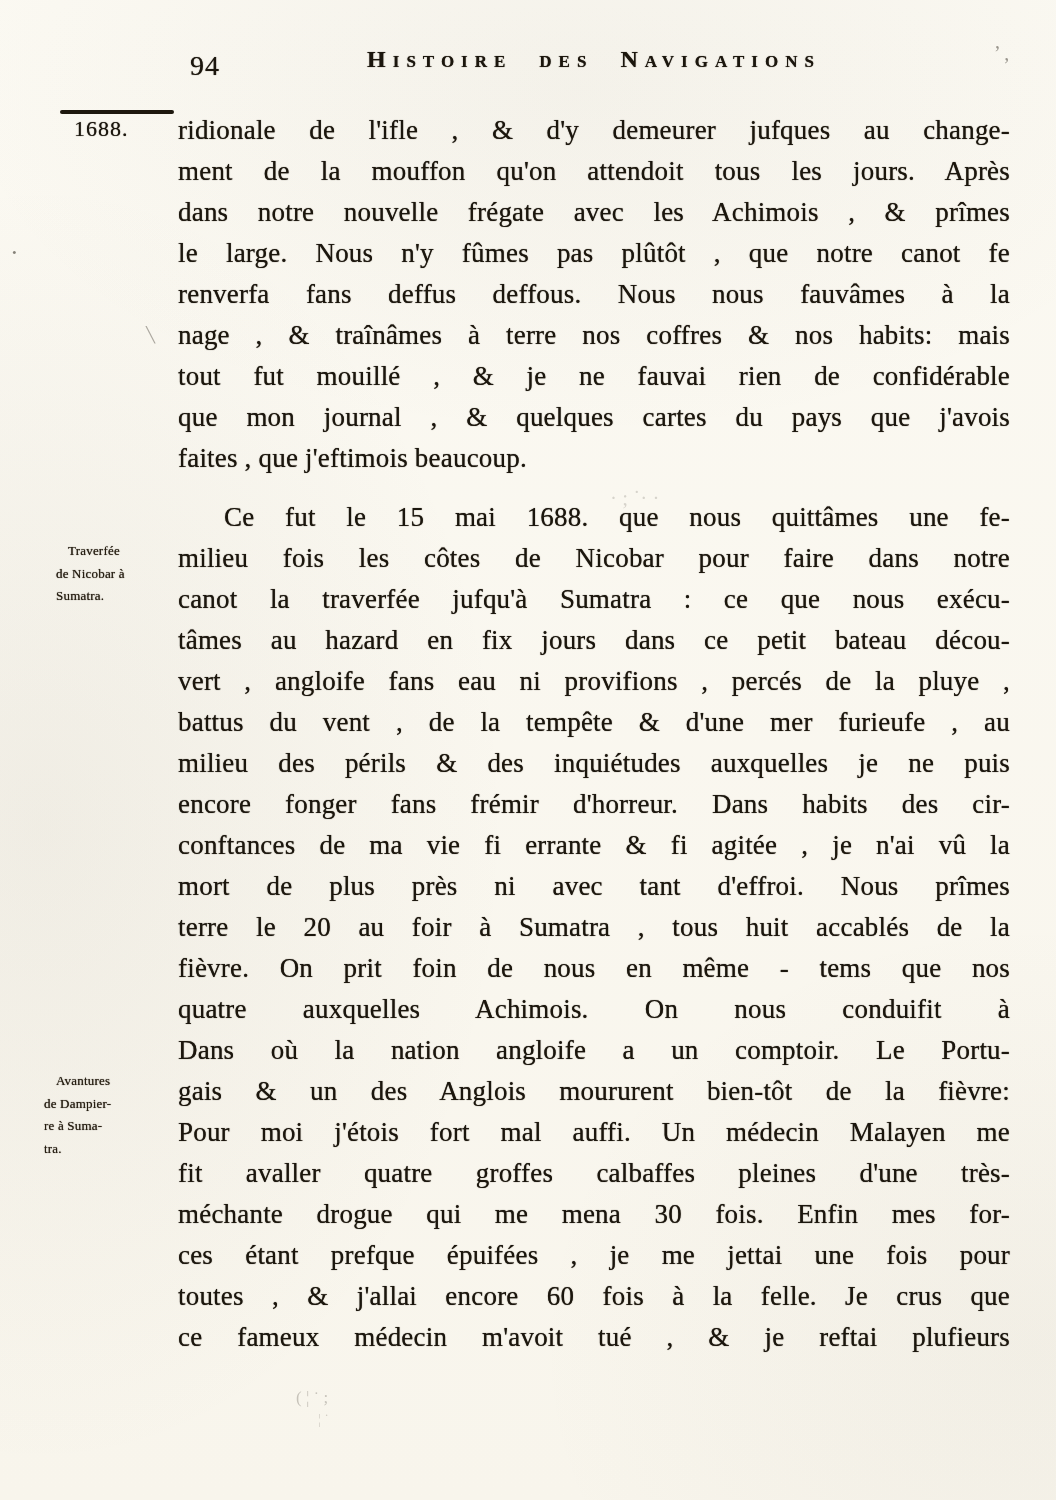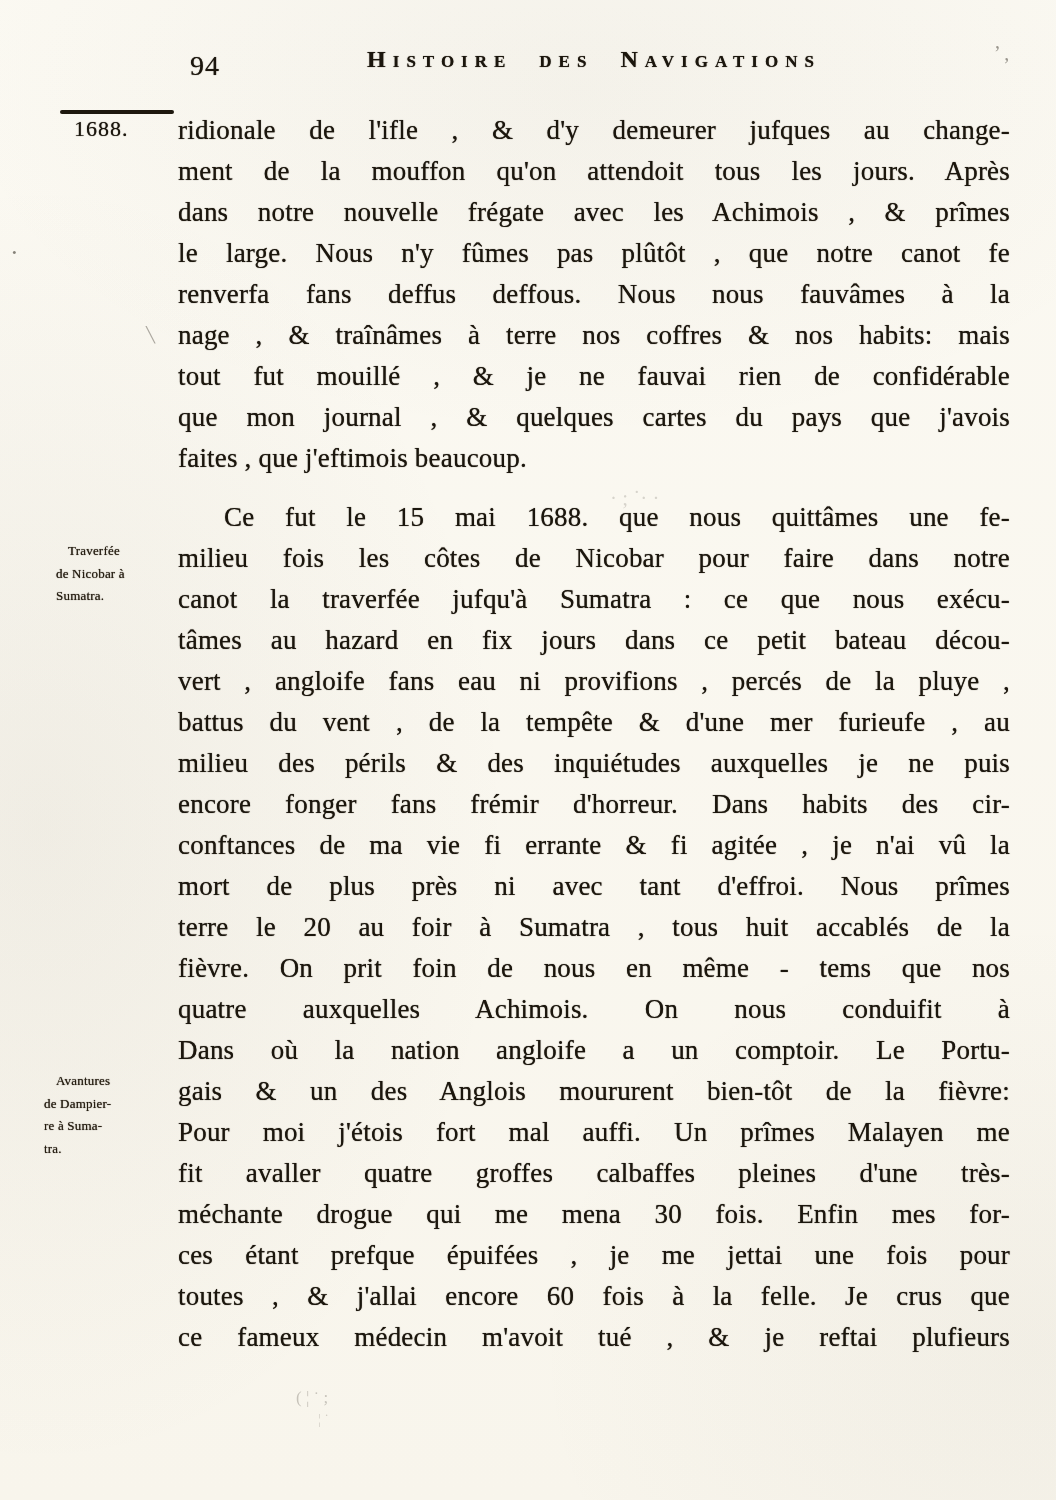--- a/index.html
+++ b/index.html
@@ -122,21 +122,21 @@
         <div class="line ink">battus du vent , de la tempête &amp; d'une mer furieufe , au</div>
         <div class="line ink">milieu des périls &amp; des inquiétudes auxquelles je ne puis</div>
         <div class="line ink">encore fonger fans frémir d'horreur. Dans habits des cir-</div>
         <div class="line ink">conftances de ma vie fi errante &amp; fi agitée , je n'ai vû la</div>
         <div class="line ink">mort de plus près ni avec tant d'effroi. Nous prîmes</div>
         <div class="line ink">terre le 20 au foir à Sumatra , tous huit accablés de la</div>
         <div class="line ink">fièvre. On prit foin de nous en même - tems que nos</div>
         <div class="line ink">quatre auxquelles Achimois. On nous conduifit à</div>
         <div class="line ink">Dans où la nation angloife a un comptoir. Le Portu-</div>
         <div class="line ink">gais &amp; un des Anglois moururent bien-tôt de la fièvre:</div>
-        <div class="line ink">Pour moi j'étois fort mal auffi. Un prîmes Malayen me</div>
+        <div class="line ink">Pour moi j'étois fort mal auffi. Un médecin Malayen me</div>
         <div class="line ink">fit avaller quatre groffes calbaffes pleines d'une très-</div>
         <div class="line ink">méchante drogue qui me mena 30 fois. Enfin mes for-</div>
         <div class="line ink">ces étant prefque épuifées , je me jettai une fois pour</div>
         <div class="line ink">toutes , &amp; j'allai encore 60 fois à la felle. Je crus que</div>
         <div class="line ink">ce fameux médecin m'avoit tué , &amp; je reftai plufieurs</div>
       </div>
     </div>
 
   <div>
       <div class="artifact" style="left: 994px; top: 42px; font-size: 20px; opacity: 0.5;">’ ,</div>

